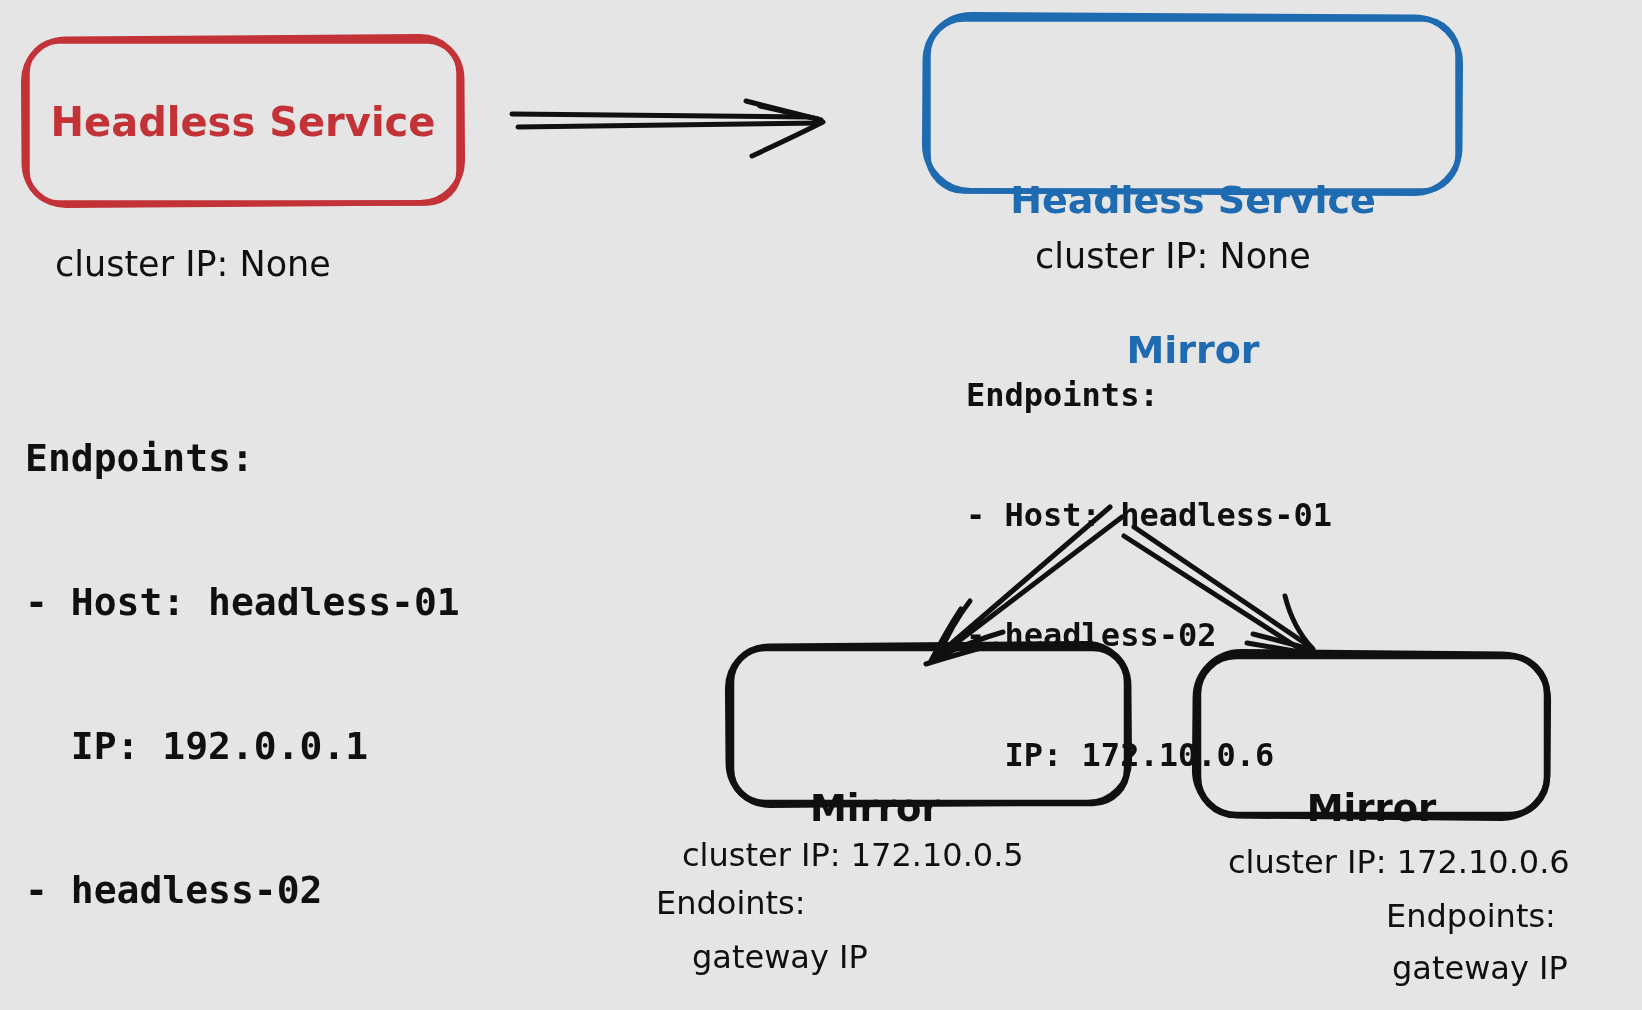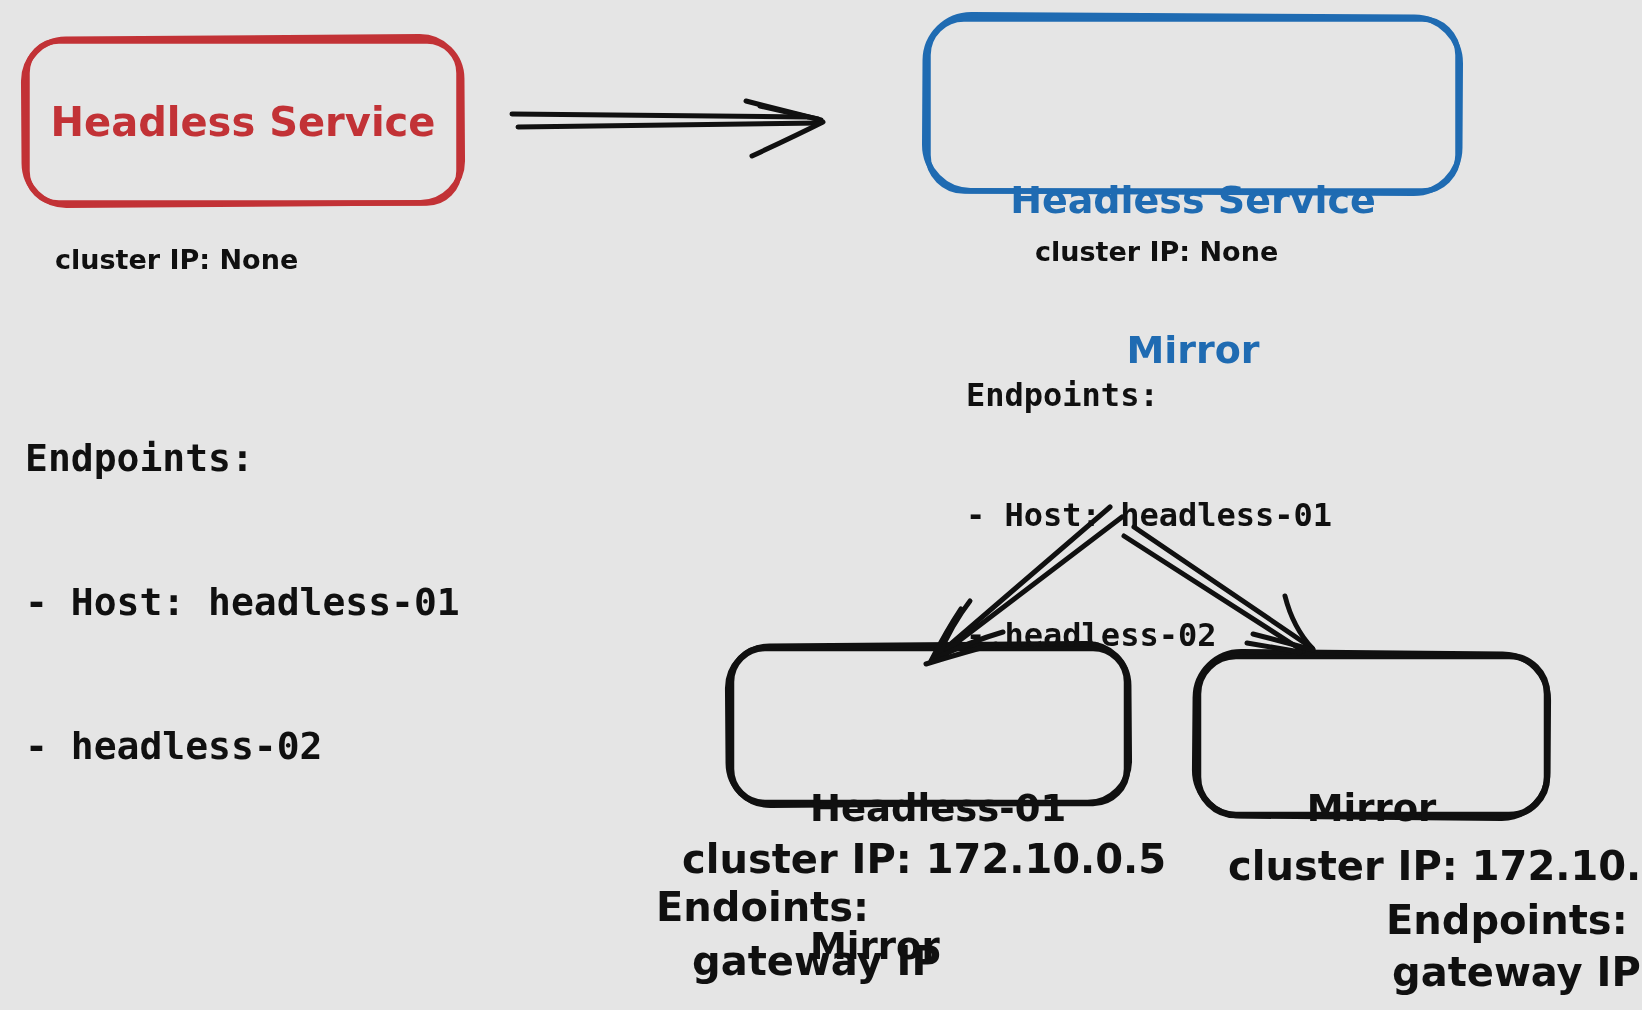--- a/index.html
+++ b/index.html
@@ -16,22 +16,22 @@
   svg .stroke-blue{stroke:var(--mirror-blue);}
   svg .stroke-ink{stroke:var(--ink);}
   svg .arrow{fill:none;stroke:var(--ink);stroke-width:5;stroke-linecap:round;stroke-linejoin:round;}
   svg .thick{stroke-width:6.5;}
   .txt{position:absolute;color:var(--ink);white-space:pre;}
   .hand{font-family:"DejaVu Sans",sans-serif;}
   .mono{font-family:"DejaVu Sans Mono",monospace;font-weight:bold;}
   .title-red{color:var(--service-red);font-size:40px;font-weight:bold;text-align:center;}
   .title-blue{color:var(--mirror-blue);font-size:38px;font-weight:bold;text-align:center;line-height:50px;}
   .pod-title{font-size:37px;font-weight:bold;line-height:46px;}
-  .cluster-line{font-size:27px;font-weight:bold;}
-  .info-line{font-size:40px;font-weight:bold;}
+  .cluster-line{font-size:35px;font-weight:normal;}
+  .info-line{font-size:32px;font-weight:normal;}
   .mono-left{font-size:38px;line-height:48px;}
   .mono-right{font-size:32px;line-height:40px;}
 </style>
 </head>
 <body>
 
 <div class="canvas">
 
   <svg class="layer" viewBox="0 0 1642 1010">
 
@@ -79,37 +79,38 @@
       <path class="arrow" d="M1253 634 Q1284 642 1313 650"></path>
       <path class="arrow" d="M1247 643 L1300 652"></path>
     </g>
   </svg>
 
   <div class="txt hand title-red" style="left:24px;top:99px;width:438px;">Headless Service</div>
   <div class="txt hand cluster-line" style="left:55px;top:244px;">cluster IP: None</div>
   <div class="txt mono mono-left" style="left:25px;top:338px;">
     <div>Endpoints:</div>
     <div>- Host: headless-01</div>
+    <div>  IP: 192.0.0.1</div>
     <div>- headless-02</div>
     
   </div>
 
   <div class="txt hand title-blue" style="left:925px;top:75px;width:536px;">
     <div>Headless Service</div>
     <div>Mirror</div>
   </div>
   <div class="txt hand cluster-line" style="left:1035px;top:236px;">cluster IP: None</div>
   <div class="txt mono mono-right" style="left:966px;top:295px;">
     <div>Endpoints:</div>
     <div>- Host: headless-01</div>
     <div>- headless-02</div>
+    <div>  IP: 172.10.0.6</div>
   </div>
 
   <div class="txt hand pod-title" style="left:810px;top:694px;">
-    <div>Headless-01</div>
     <div>Mirror</div>
   </div>
   <div class="txt hand info-line" style="left:682px;top:836px;">cluster IP: 172.10.0.5</div>
   <div class="txt hand info-line" style="left:656px;top:884px;">Endoints:</div>
   <div class="txt hand info-line" style="left:692px;top:938px;">gateway IP</div>
 
   <div class="txt hand pod-title" style="left:1195px;top:684px;width:353px;text-align:center;line-height:50px;">
     <div>Mirror</div>
   </div>
   <div class="txt hand info-line" style="left:1228px;top:843px;text-align:right;">cluster IP: 172.10.0.6</div>

